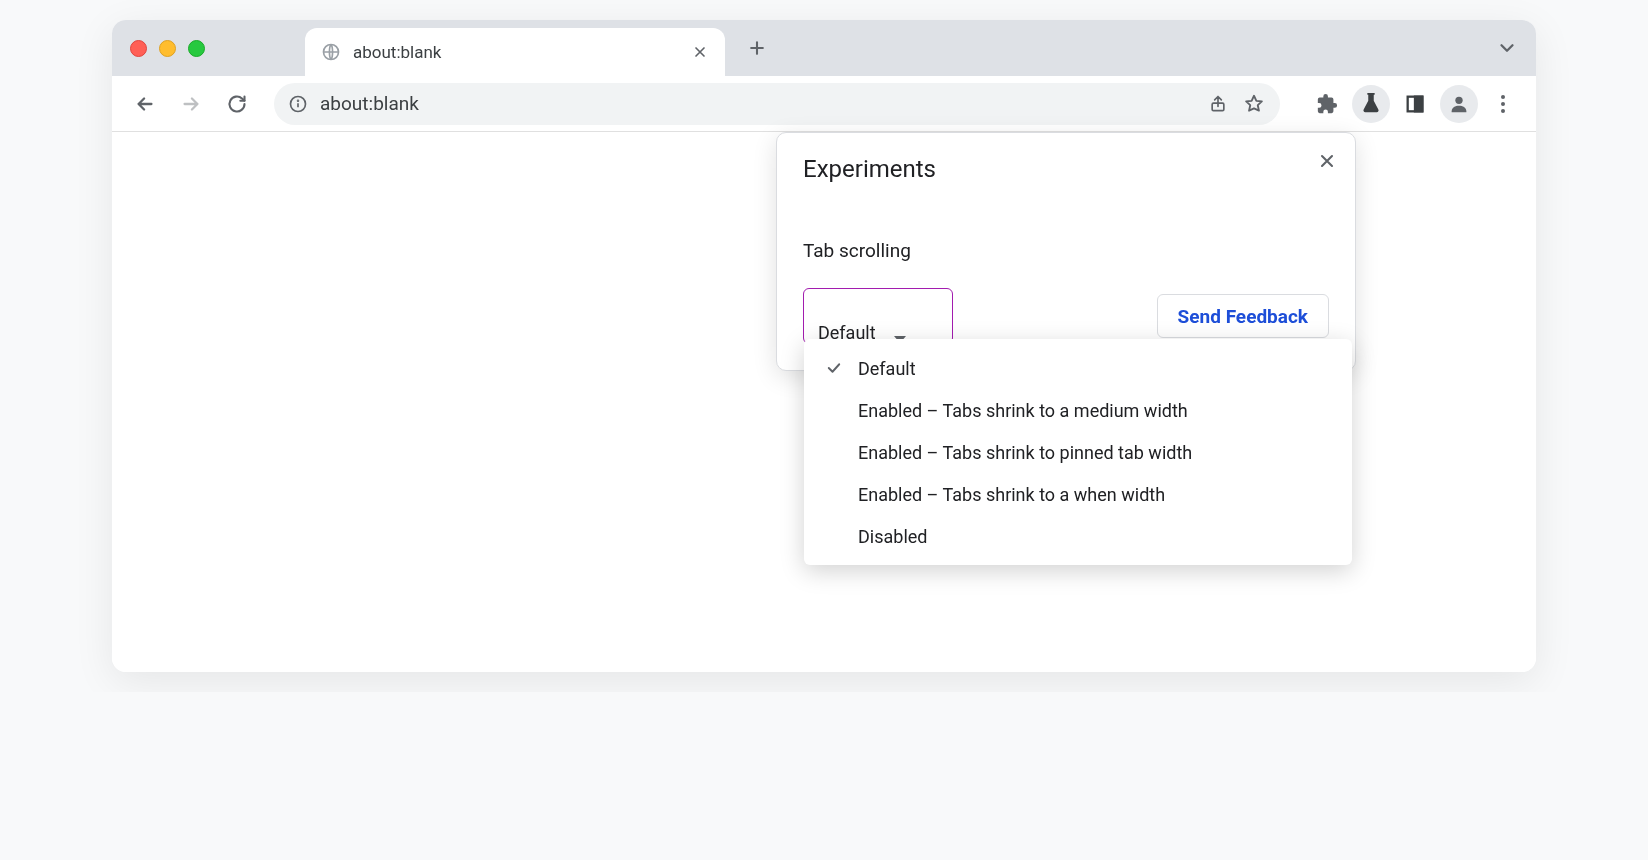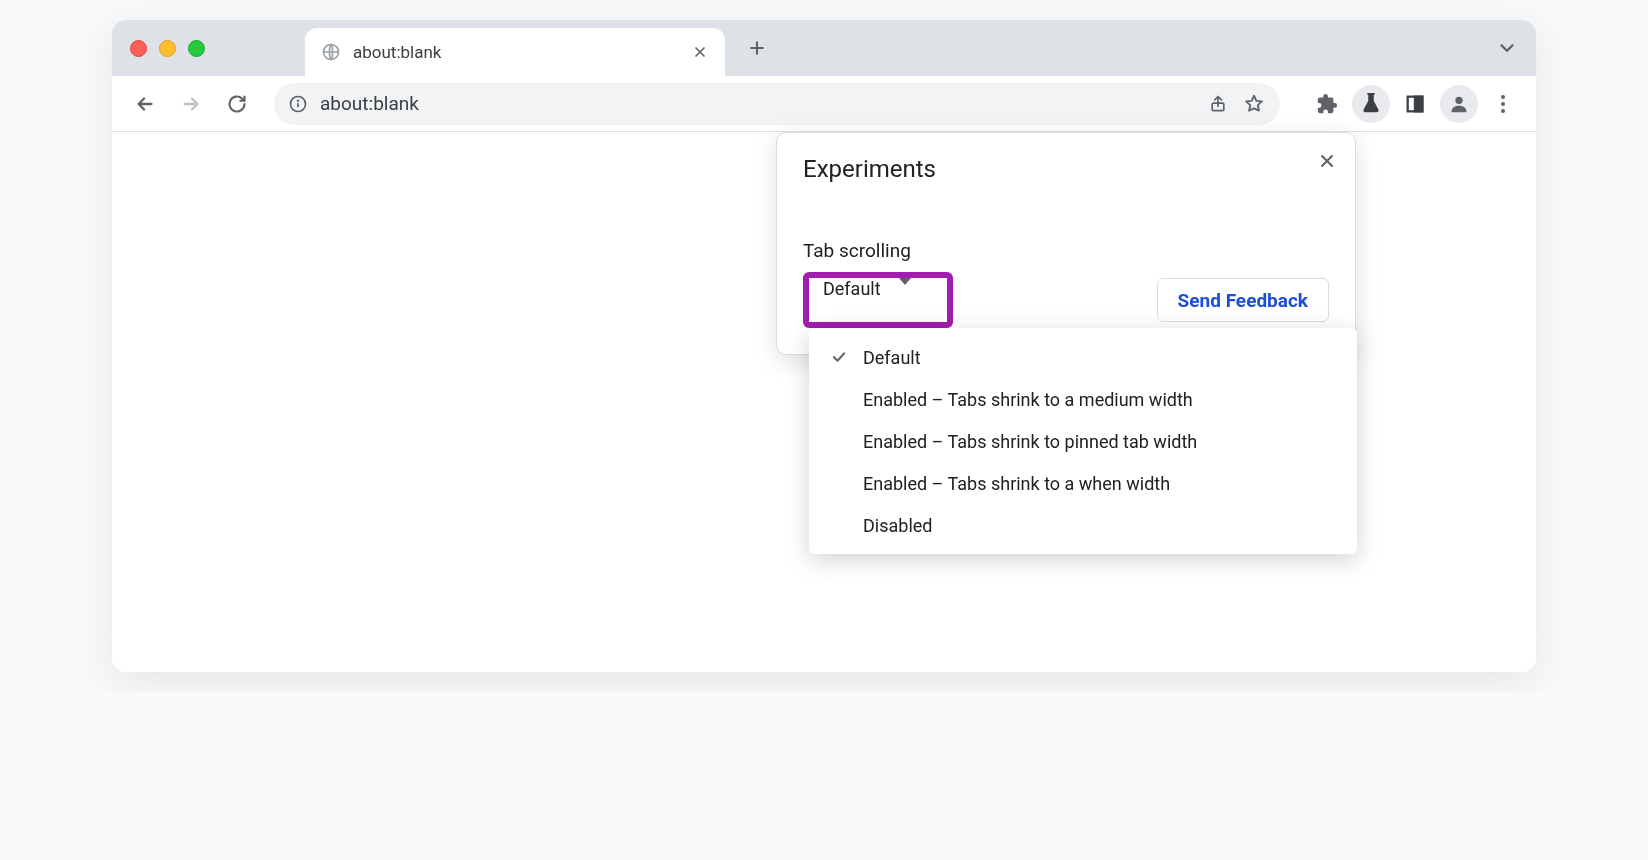--- a/index.html
+++ b/index.html
@@ -95,28 +95,28 @@
       right: 180px;
       width: 580px;
       background:#fff;
       border:1px solid #dadce0;
       border-radius: 10px;
       box-shadow: 0 6px 24px rgba(0,0,0,0.12);
       padding: 22px 26px 26px 26px;
     }
     .popup-close { position:absolute; top:16px; right:16px; width:24px; height:24px; cursor:pointer; color:#5f6368; display:flex; align-items:center; justify-content:center;}
     .popup-title { font-size: 24px; color:#202124; font-weight:400; margin-bottom: 56px;}
-    .experiment-name { font-size: 19px; color:#202124; margin-bottom: 10px;}
+    .experiment-name { font-size: 19px; color:#202124; margin-bottom: 26px;}
     .experiment-desc { font-size: 19px; color:#5f6368; margin-bottom: 24px;}
     .experiment-row { display:flex; justify-content:space-between; align-items:center;}
     .select-box {
       height: 56px;
-      border:6px solid #a21caf;
+      border:1px solid #a21caf;
       border-radius:6px;
-      display:flex; align-items:flex-start;
+      display:flex; align-items:flex-end;
       padding: 0 14px;
       gap: 18px;
       font-size:18px;
       color:#202124;
       cursor:pointer;
       min-width: 150px;
       position:relative;
     }
     .select-triangle { width:0; height:0; border-left:6px solid transparent; border-right:6px solid transparent; border-top:7px solid #5f6368;}
     .feedback-btn {

